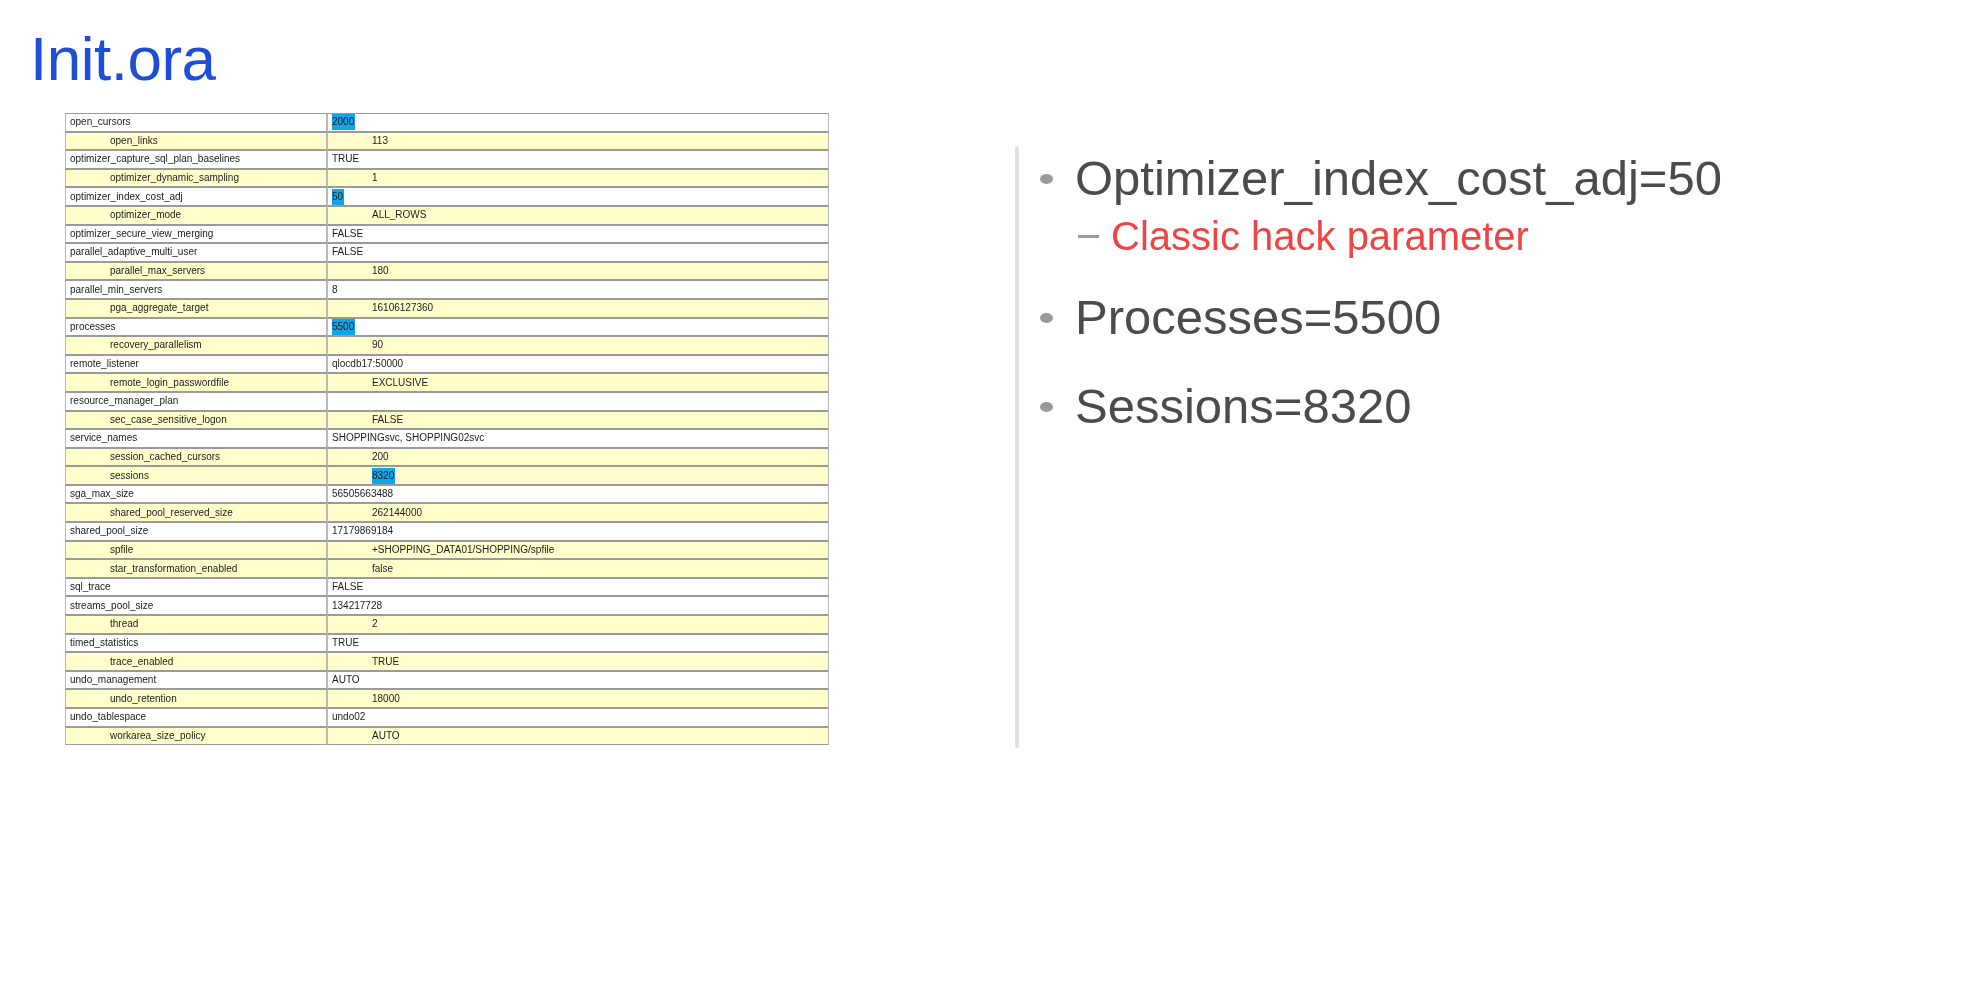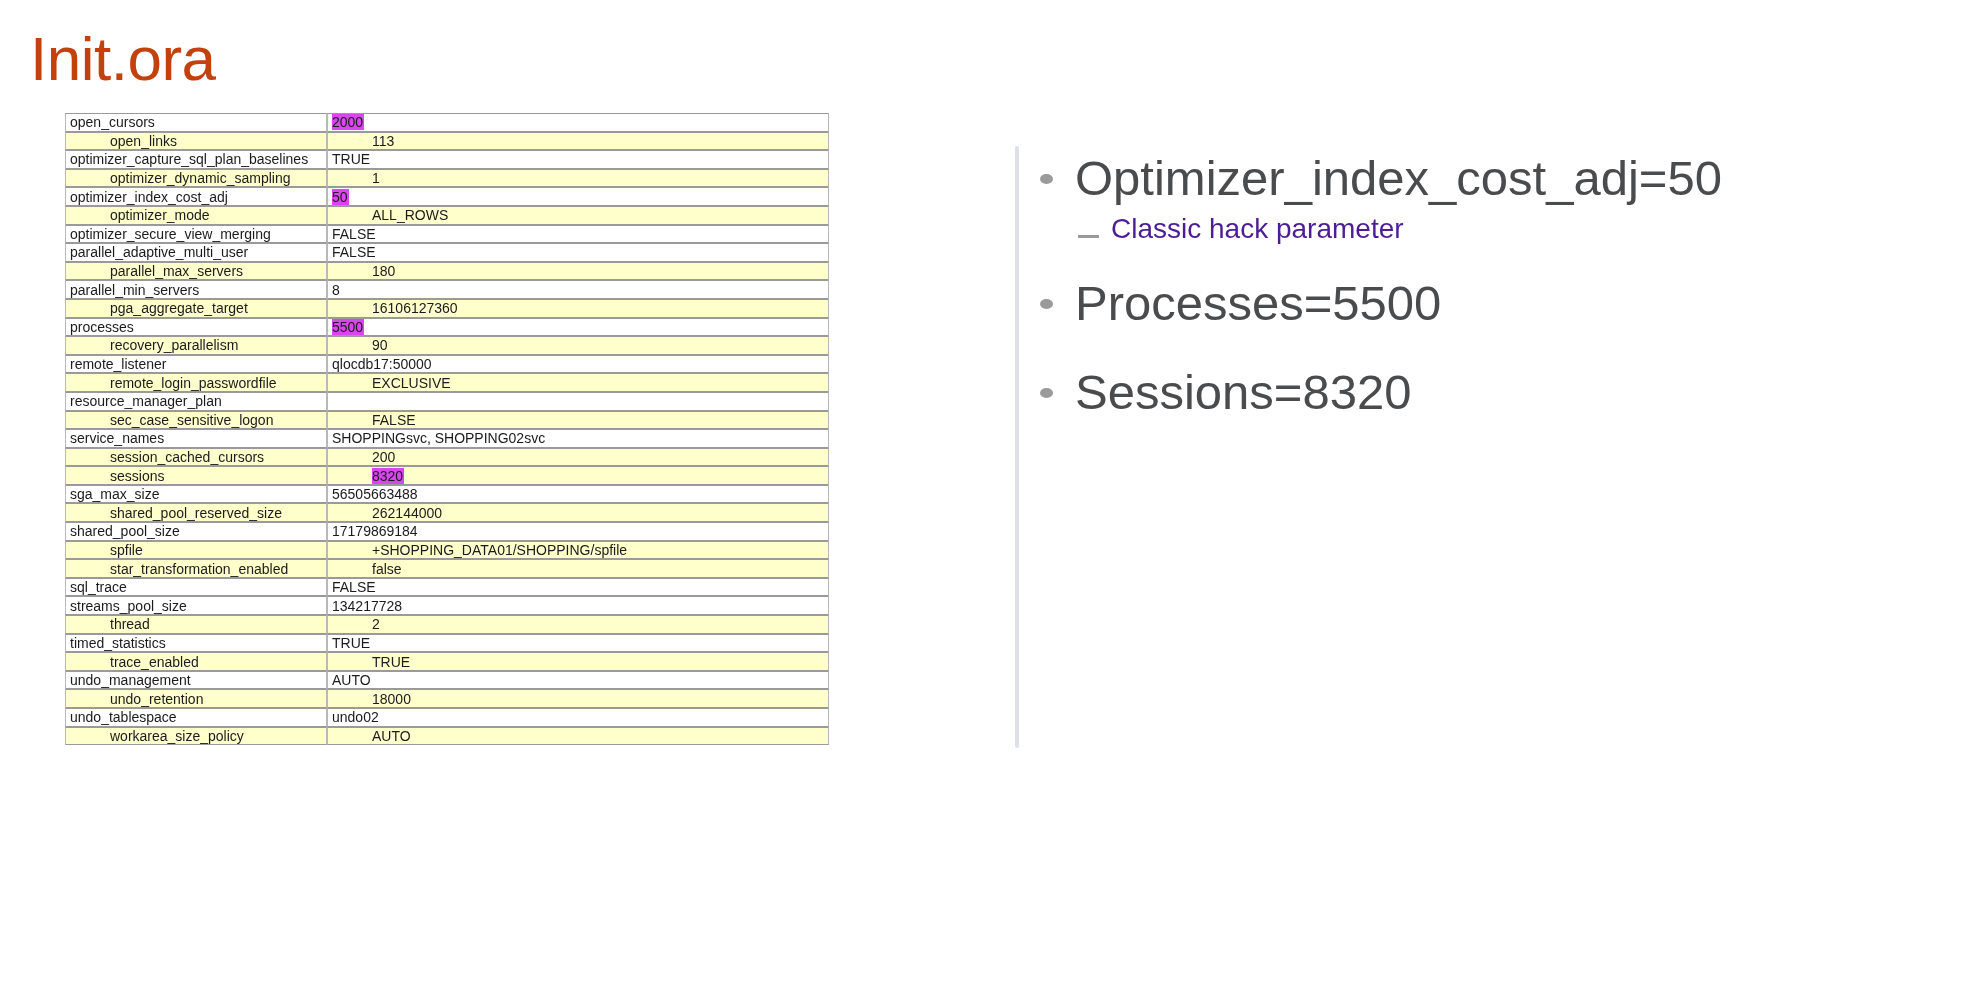--- a/index.html
+++ b/index.html
@@ -17,38 +17,38 @@
   }
 
   
   #slide-title {
     position: absolute;
     left: 30px;
     top: 26px;
     font-size: 62px;
     line-height: 1.05;
     font-weight: 400;
-    color: #c2410c;
+    color: #1d4ed8;
     letter-spacing: -0.5px;
     white-space: nowrap;
   }
 
   
   #param-table-wrap {
     position: absolute;
     left: 65px;
     top: 113px;
     width: 764px;
   }
   table.param-table {
     border-collapse: separate;
     border-spacing: 0;
     width: 100%;
     table-layout: fixed;
-    font-size: 14px;
+    font-size: 10px;
     color: #1b1b1b;
     border-radius: 29px;
   }
   table.param-table col.c-name { width: 262px; }
   table.param-table col.c-val  { width: 502px; }
 
   table.param-table tr.prow > td {
     height: 18.6px;
     padding: 0 0 0 4px;
     border-top: 1px solid #9a9a9a;
@@ -70,21 +70,21 @@
   
   table.param-table tr.prow > td.cell-name {
     border-right: 1px solid #b9b9b9;
   }
   table.param-table tr.prow > td.cell-val {
     border-left: 1px solid #b9b9b9;
   }
 
   
   span.hl {
-    background: #d946ef;
+    background: #0ea5e9;
     padding: 0 1px 0 0;
   }
   span.val-text { display: inline-block; }
 
   
   #bullet-divider {
     position: absolute;
     left: 1015px;
     top: 146px;
     width: 4px;
@@ -124,23 +124,23 @@
     margin: 2px 0 30px 38px;
   }
   .bullet-l2 .dash {
     flex: 0 0 auto;
     width: 21px;
     height: 3px;
     background: #9a9a9a;
     margin: 22px 12px 0 0;
   }
   .bullet-l2 .btext {
-    font-size: 28px;
+    font-size: 40px;
     line-height: 1.15;
-    color: #4c1d95;
+    color: #ef4444;
     font-weight: 400;
     white-space: nowrap;
   }
   .grp-gap { height: 26px; }
 </style>
 </head>
 <body>
 
 <div id="slide-title">Init.ora</div>
 

